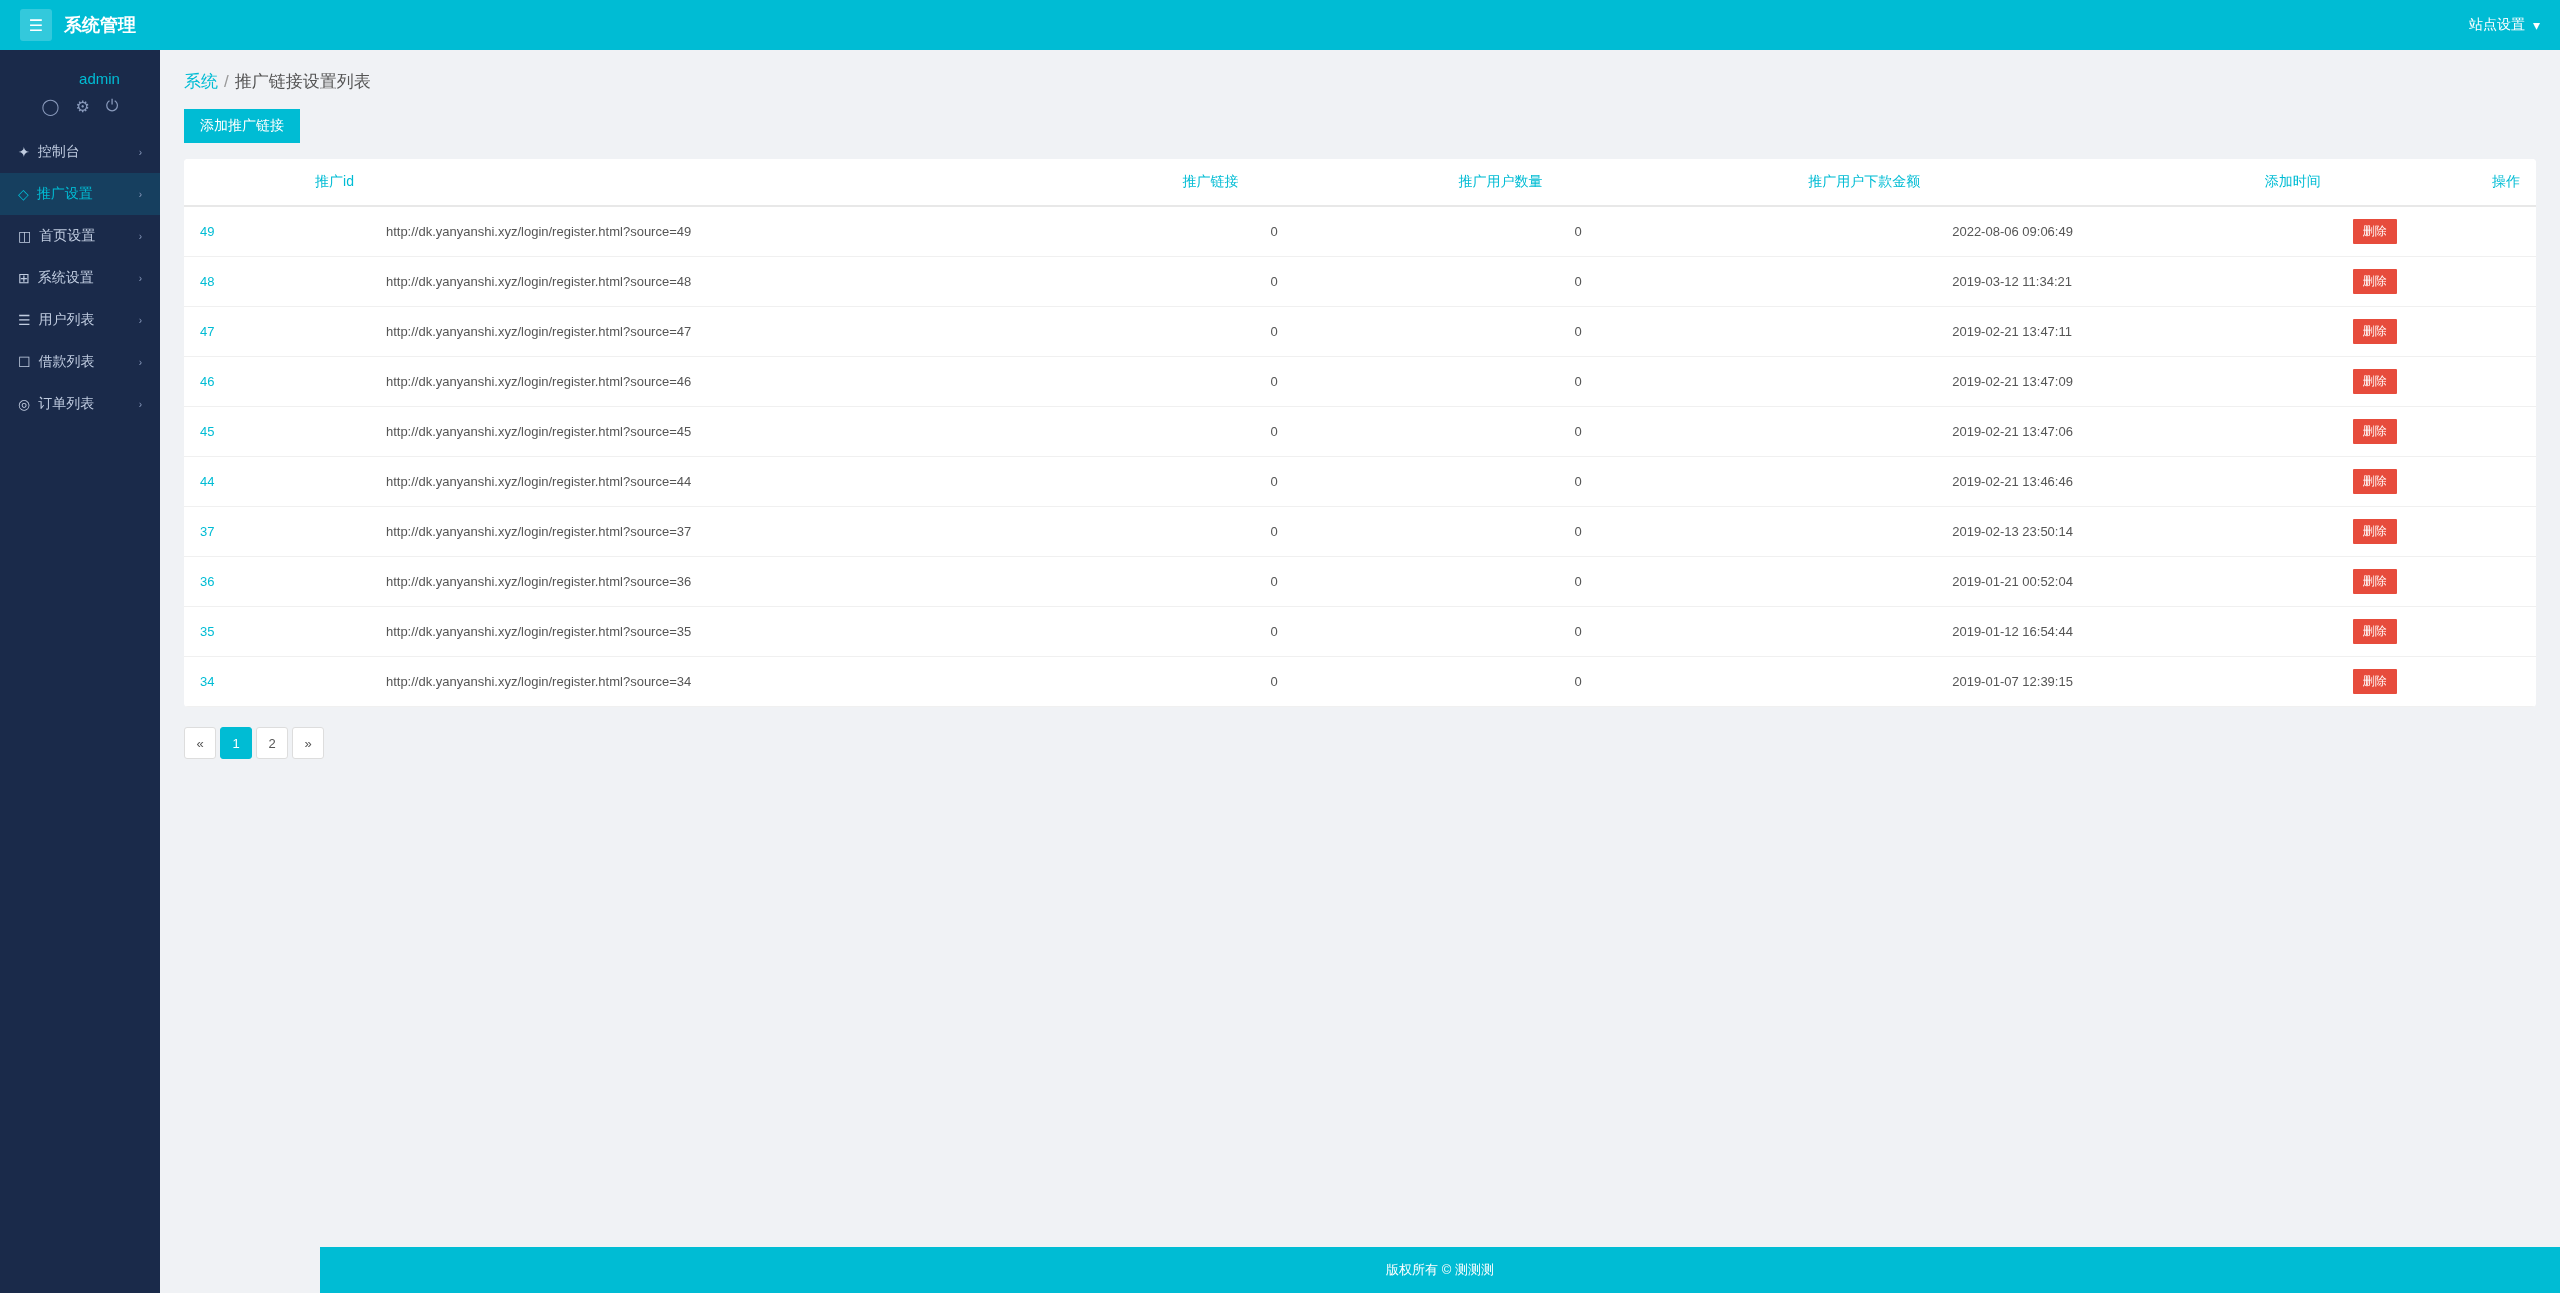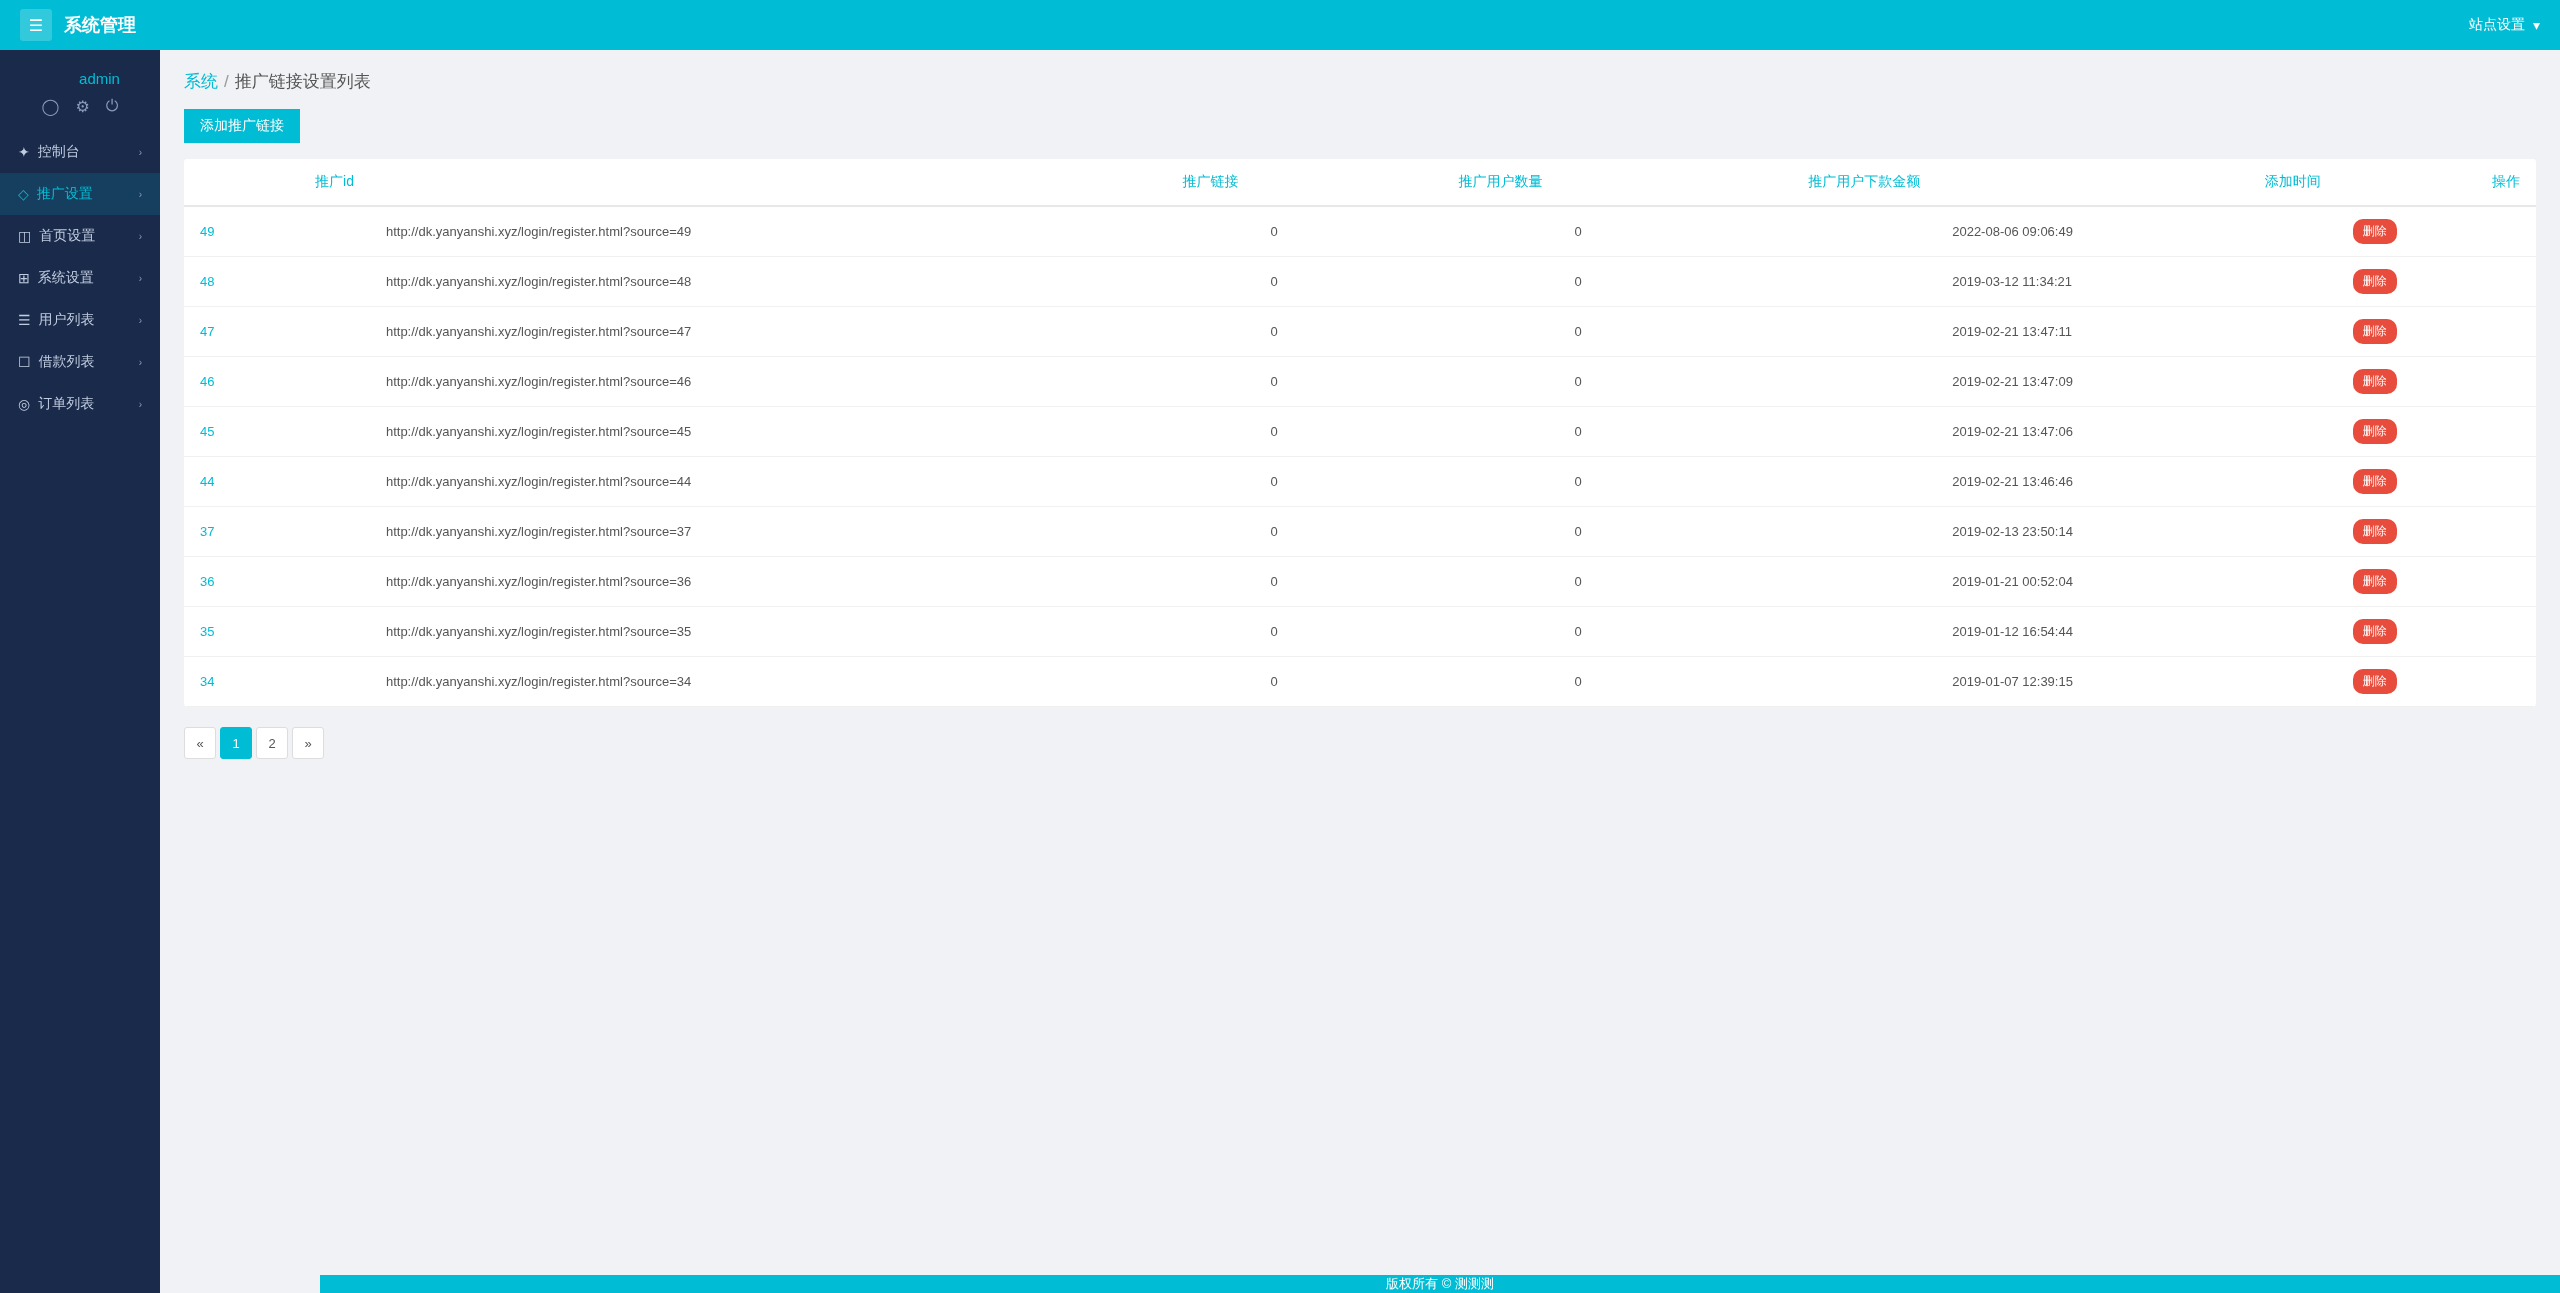--- a/index.html
+++ b/index.html
@@ -187,21 +187,21 @@
       cursor: pointer;
     }
     .link-text {
       color: #555;
     }
     .delete-btn {
       background: #e74c3c;
       color: #fff;
       border: none;
       padding: 4px 10px;
-      border-radius: 10px;
+      border-radius: 1px;
       cursor: pointer;
       font-size: 12px;
     }
 
     
     .pagination {
       margin-top: 20px;
       display: flex;
       align-items: center;
       gap: 4px;
@@ -223,20 +223,21 @@
       background: #00bcd4;
       color: #fff;
       border-color: #00bcd4;
     }
 
     
     .footer {
       background: #00bcd4;
       color: #fff;
       text-align: center;
+      padding: 14px;
       font-size: 13px;
       margin-left: 160px;
     }
   </style>
 </head>
 <body>
 
 <div class="top-header">
   <div class="top-header-left">
     <button class="hamburger-btn">

